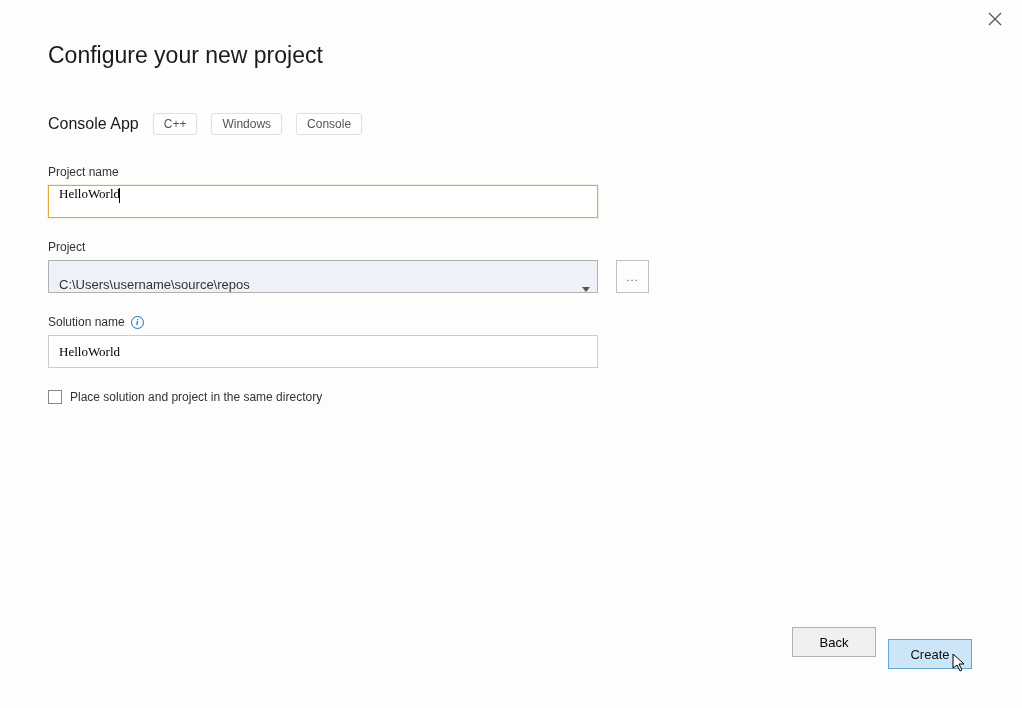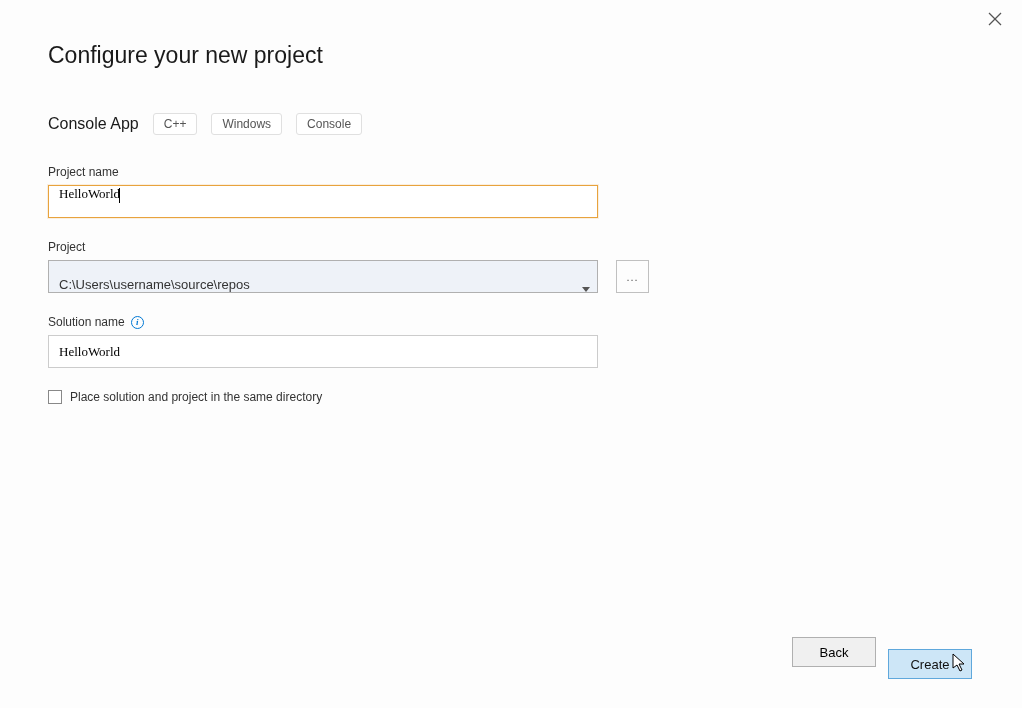--- a/index.html
+++ b/index.html
@@ -152,21 +152,21 @@
       border: 1px solid #888;
       background: #fff;
       cursor: pointer;
     }
     .checkbox-label {
       font-size: 12px;
       color: #333;
     }
     .footer {
       position: absolute;
-      bottom: 29px;
+      bottom: 39px;
       right: 50px;
       display: flex;
       gap: 12px;
       border-radius: 12px;
     }
     .btn {
       width: 84px;
       height: 30px;
       font-size: 13px;
       border: 1px solid #b0b0b0;

